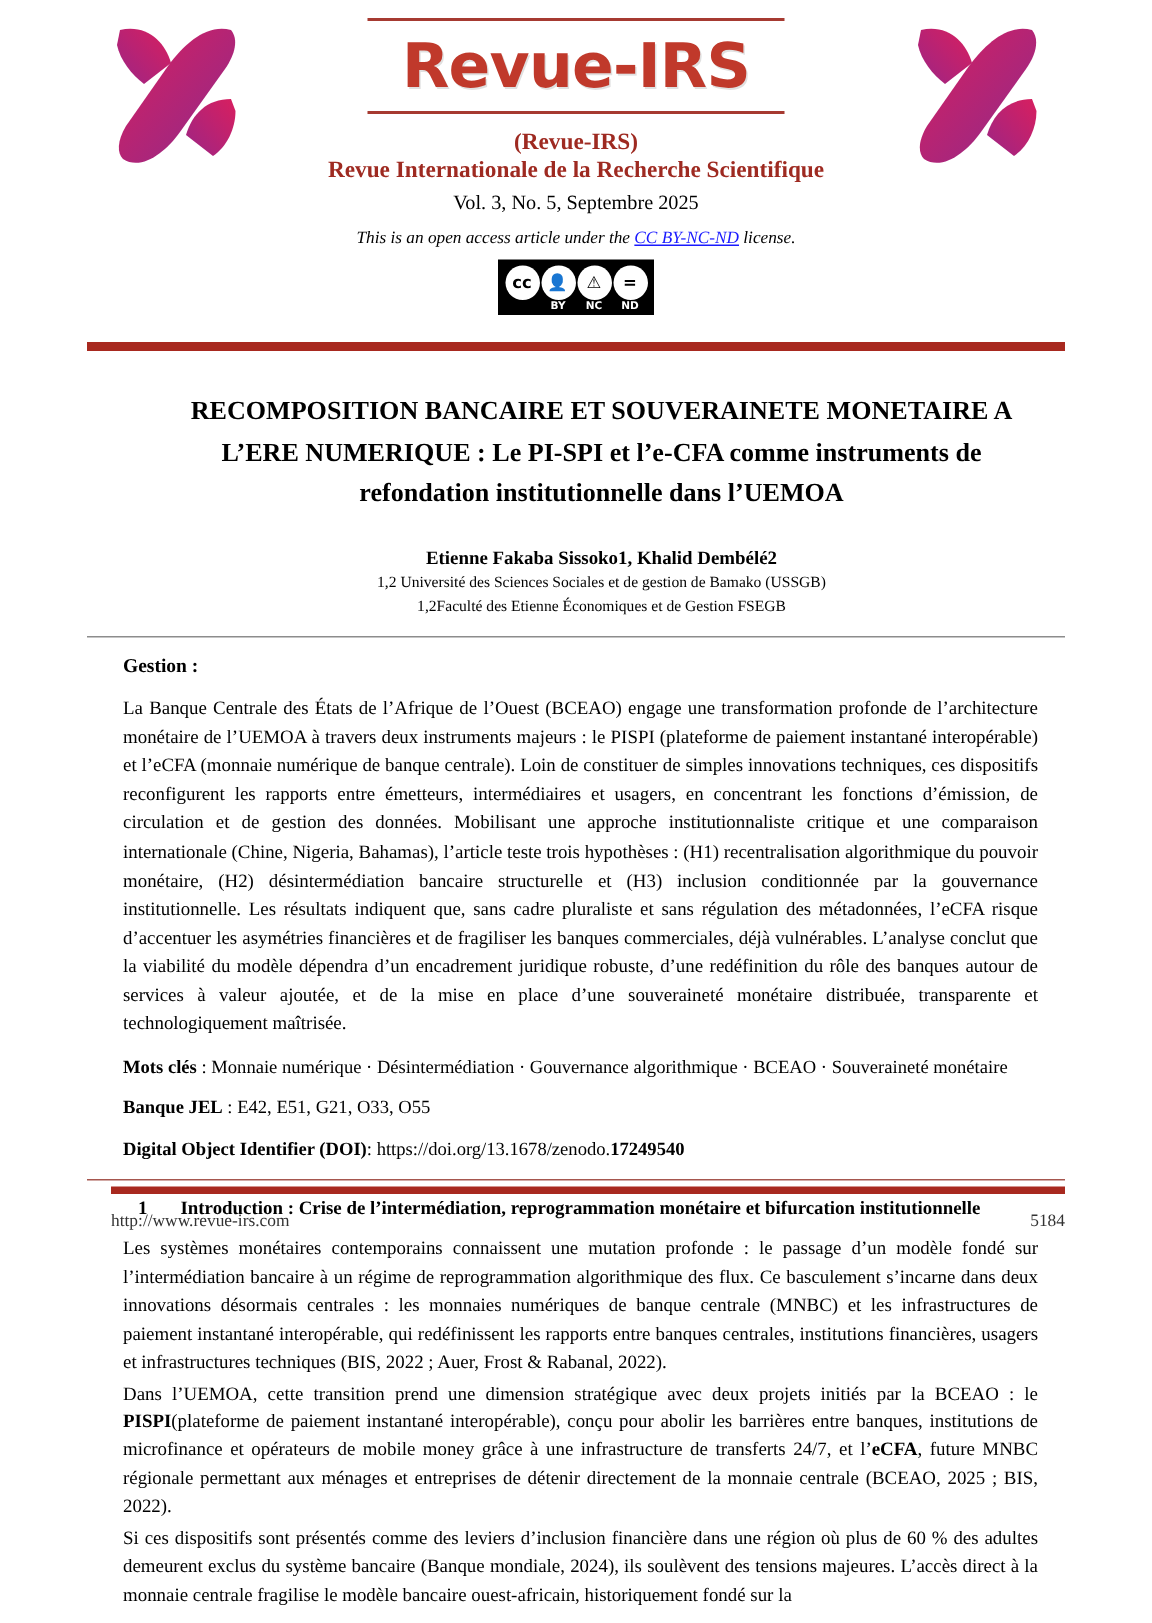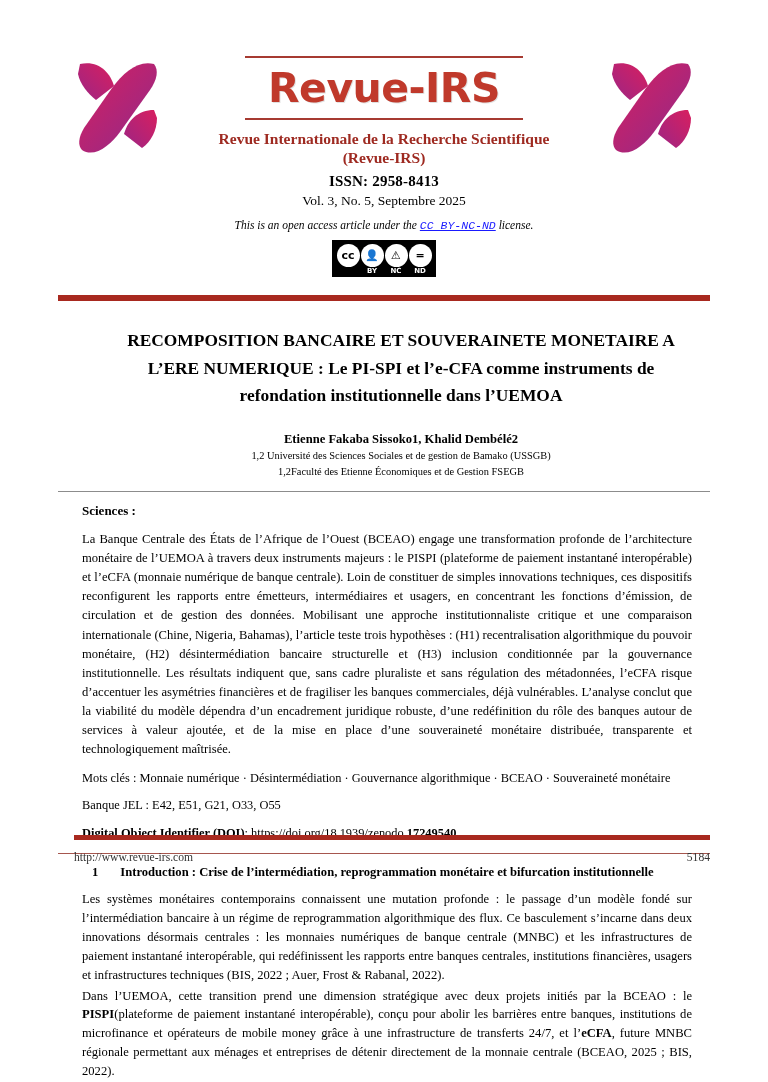--- a/index.html
+++ b/index.html
@@ -14,21 +14,20 @@
     color: #000000;
     position: relative;
     overflow: hidden;
   }
 
   .page {
     width: 768px;
     height: 842px;
     position: relative;
     box-sizing: border-box;
-    margin-top: 44px;
   }
 
   
   .masthead {
     display: flex;
     align-items: flex-start;
     justify-content: space-between;
     padding: 6px 58px 0 58px;
   }
   .logo {
@@ -77,21 +76,20 @@
   }
   .license-line {
     font-style: italic;
     font-size: 11.5px;
     margin-top: 10px;
   }
   .license-link {
     color: #1a1aff;
     text-decoration: underline;
     font-style: italic;
-    font-family: Liberation Mono, monospace;
   }
 
   
   .cc-badge {
     margin: 8px auto 0 auto;
     width: 104px;
     height: 37px;
     background: #000;
     display: flex;
     align-items: center;
@@ -179,21 +177,21 @@
     text-align: justify;
     margin-top: 11px;
     text-indent: 0;
   }
   .kw-line {
     font-size: 12.4px;
     line-height: 1.5;
     text-align: justify;
     margin-top: 9px;
   }
-  .kw-line b { font-weight: 400; }
+  .kw-line b { font-weight: 700; }
   .doi-line {
     font-size: 12.4px;
     margin-top: 11px;
   }
   .doi-line b { font-weight: 700; }
 
   
   .sec-rule {
     height: 1.4px;
     background: #a6564e;
@@ -261,25 +259,24 @@
         <path d="M96 60 C80 60 70 70 66 84 L84 98 C93 92 99 80 99 68 Z" fill="url(#gB)"></path>
       </svg>
     </div>
 
     <div class="masthead-center">
       <div class="brand-rule"></div>
       <div class="brand-title">Revue-IRS</div>
       <div class="brand-rule"></div>
 
       <div class="journal-name">
+        <div>(Revue-IRS)</div>
         <div>Revue Internationale de la Recherche Scientifique</div>
-        <div>(Revue-IRS)</div>
       </div>
 
-      <div class="issn">ISSN:  2958-8413</div>
       <div class="volume">Vol. 3, No. 5, Septembre 2025</div>
 
       <div class="license-line">
         <span>This is an open access article under the </span><a class="license-link" href="#">CC BY-NC-ND</a><span> license.</span>
       </div>
 
       <div class="cc-badge">
         <div class="cc-inner">
           <div class="cc-col">
             <div class="cc-circ">cc</div>
@@ -316,33 +313,33 @@
     <h1 class="paper-title">RECOMPOSITION BANCAIRE ET SOUVERAINETE MONETAIRE A L’ERE NUMERIQUE :  Le PI-SPI et l’e-CFA comme instruments de refondation institutionnelle dans l’UEMOA</h1>
     <div class="authors">Etienne Fakaba Sissoko1, Khalid Dembélé2</div>
     <div class="affil">1,2 Université des Sciences Sociales et de gestion de Bamako (USSGB)</div>
     <div class="affil">1,2Faculté des Etienne Économiques et de Gestion FSEGB</div>
   </div>
 
   <div class="abs-rule"></div>
 
   <div class="body-area">
 
-    <div class="abstract-head">Sciences :</div>
+    <div class="abstract-head">Gestion :</div>
     <div class="abstract-body">La Banque Centrale des États de l’Afrique de l’Ouest (BCEAO) engage une transformation profonde de l’architecture monétaire de l’UEMOA à travers deux instruments majeurs : le PISPI (plateforme de paiement instantané interopérable) et l’eCFA (monnaie numérique de banque centrale). Loin de constituer de simples innovations techniques, ces dispositifs reconfigurent les rapports entre émetteurs, intermédiaires et usagers, en concentrant les fonctions d’émission, de circulation et de gestion des données. Mobilisant une approche institutionnaliste critique et une comparaison internationale (Chine, Nigeria, Bahamas), l’article teste trois hypothèses : (H1) recentralisation algorithmique du pouvoir monétaire, (H2) désintermédiation bancaire structurelle et (H3) inclusion conditionnée par la gouvernance institutionnelle. Les résultats indiquent que, sans cadre pluraliste et sans régulation des métadonnées, l’eCFA risque d’accentuer les asymétries financières et de fragiliser les banques commerciales, déjà vulnérables. L’analyse conclut que la viabilité du modèle dépendra d’un encadrement juridique robuste, d’une redéfinition du rôle des banques autour de services à valeur ajoutée, et de la mise en place d’une souveraineté monétaire distribuée, transparente et technologiquement maîtrisée.</div>
 
     <div class="kw-line">
       <b>Mots clés</b><span> : </span><span>Monnaie numérique · Désintermédiation · Gouvernance algorithmique · BCEAO · Souveraineté monétaire</span>
     </div>
 
     <div class="kw-line">
       <b>Banque JEL</b><span> : </span><span>E42, E51, G21, O33, O55</span>
     </div>
 
     <div class="doi-line">
-      <b>Digital Object Identifier (DOI)</b><span>: </span><span>https://doi.org/18.1939/zenodo.</span><b>17249540</b>
+      <b>Digital Object Identifier (DOI)</b><span>: </span><span>https://doi.org/13.1678/zenodo.</span><b>17249540</b>
     </div>
   </div>
 
   <div class="sec-rule"></div>
 
   <div class="body-area">
     <div class="section-head">
       <span>1</span>
       <span>Introduction : Crise de l’intermédiation, reprogrammation monétaire et bifurcation institutionnelle</span>
     </div>

